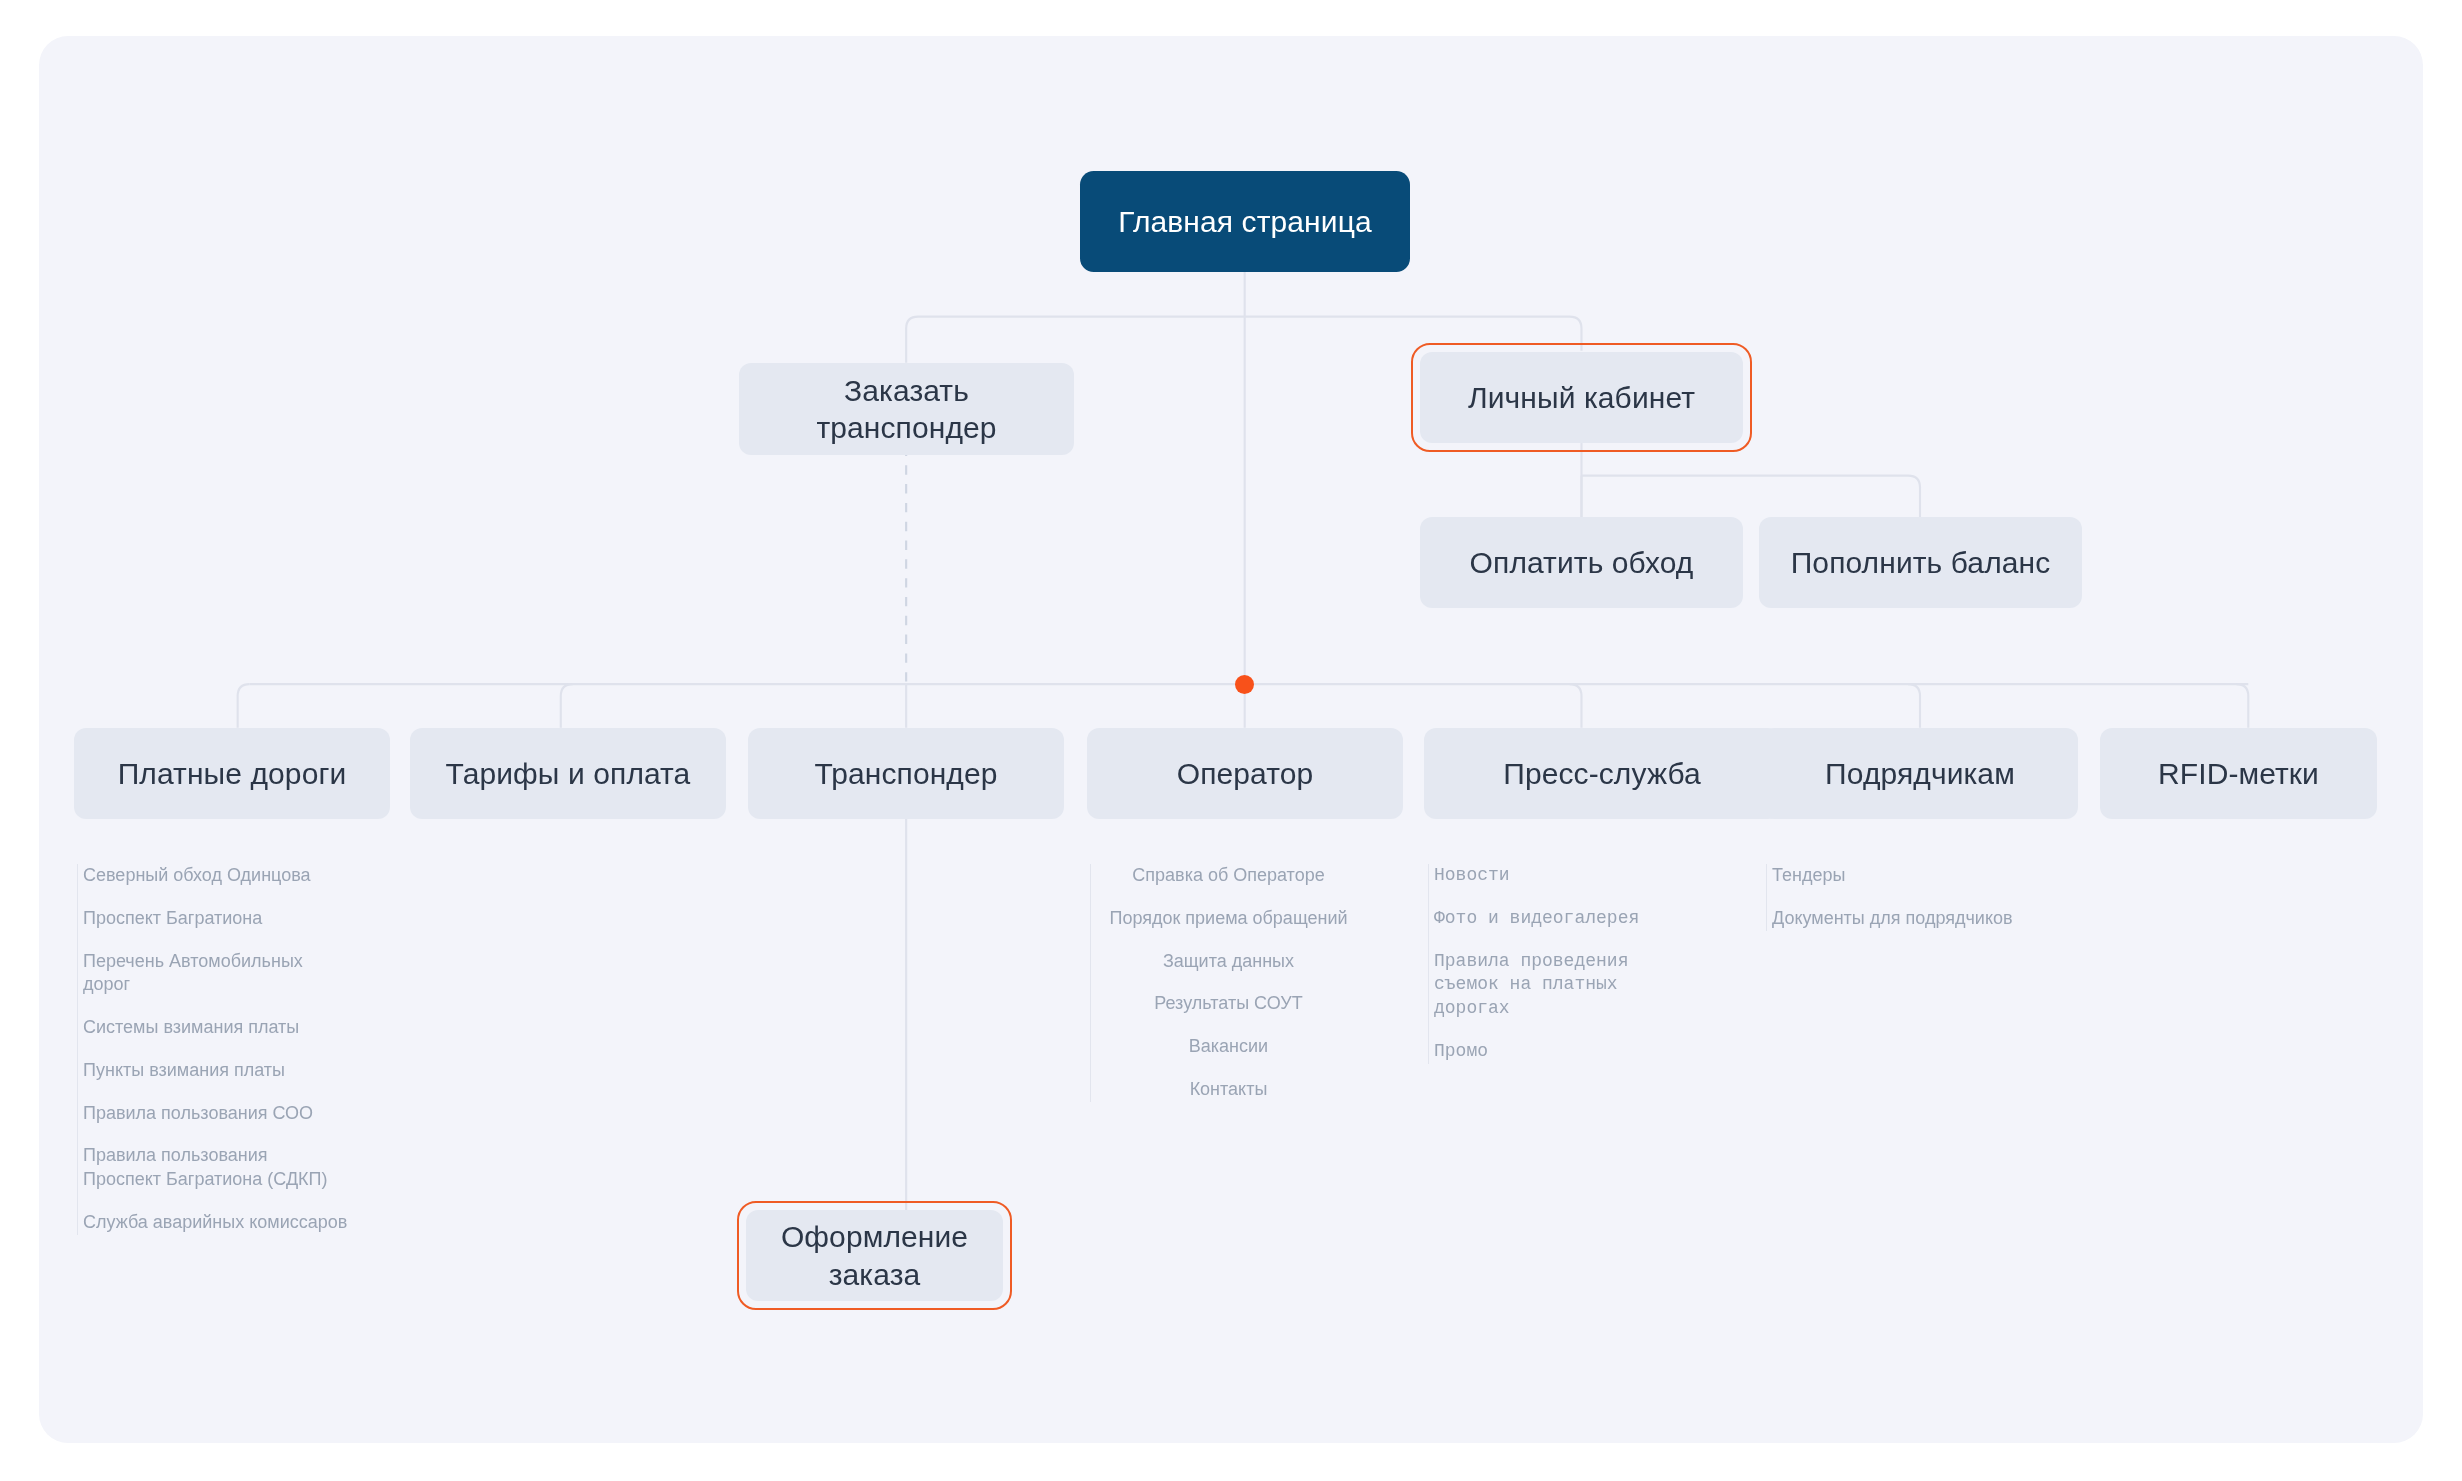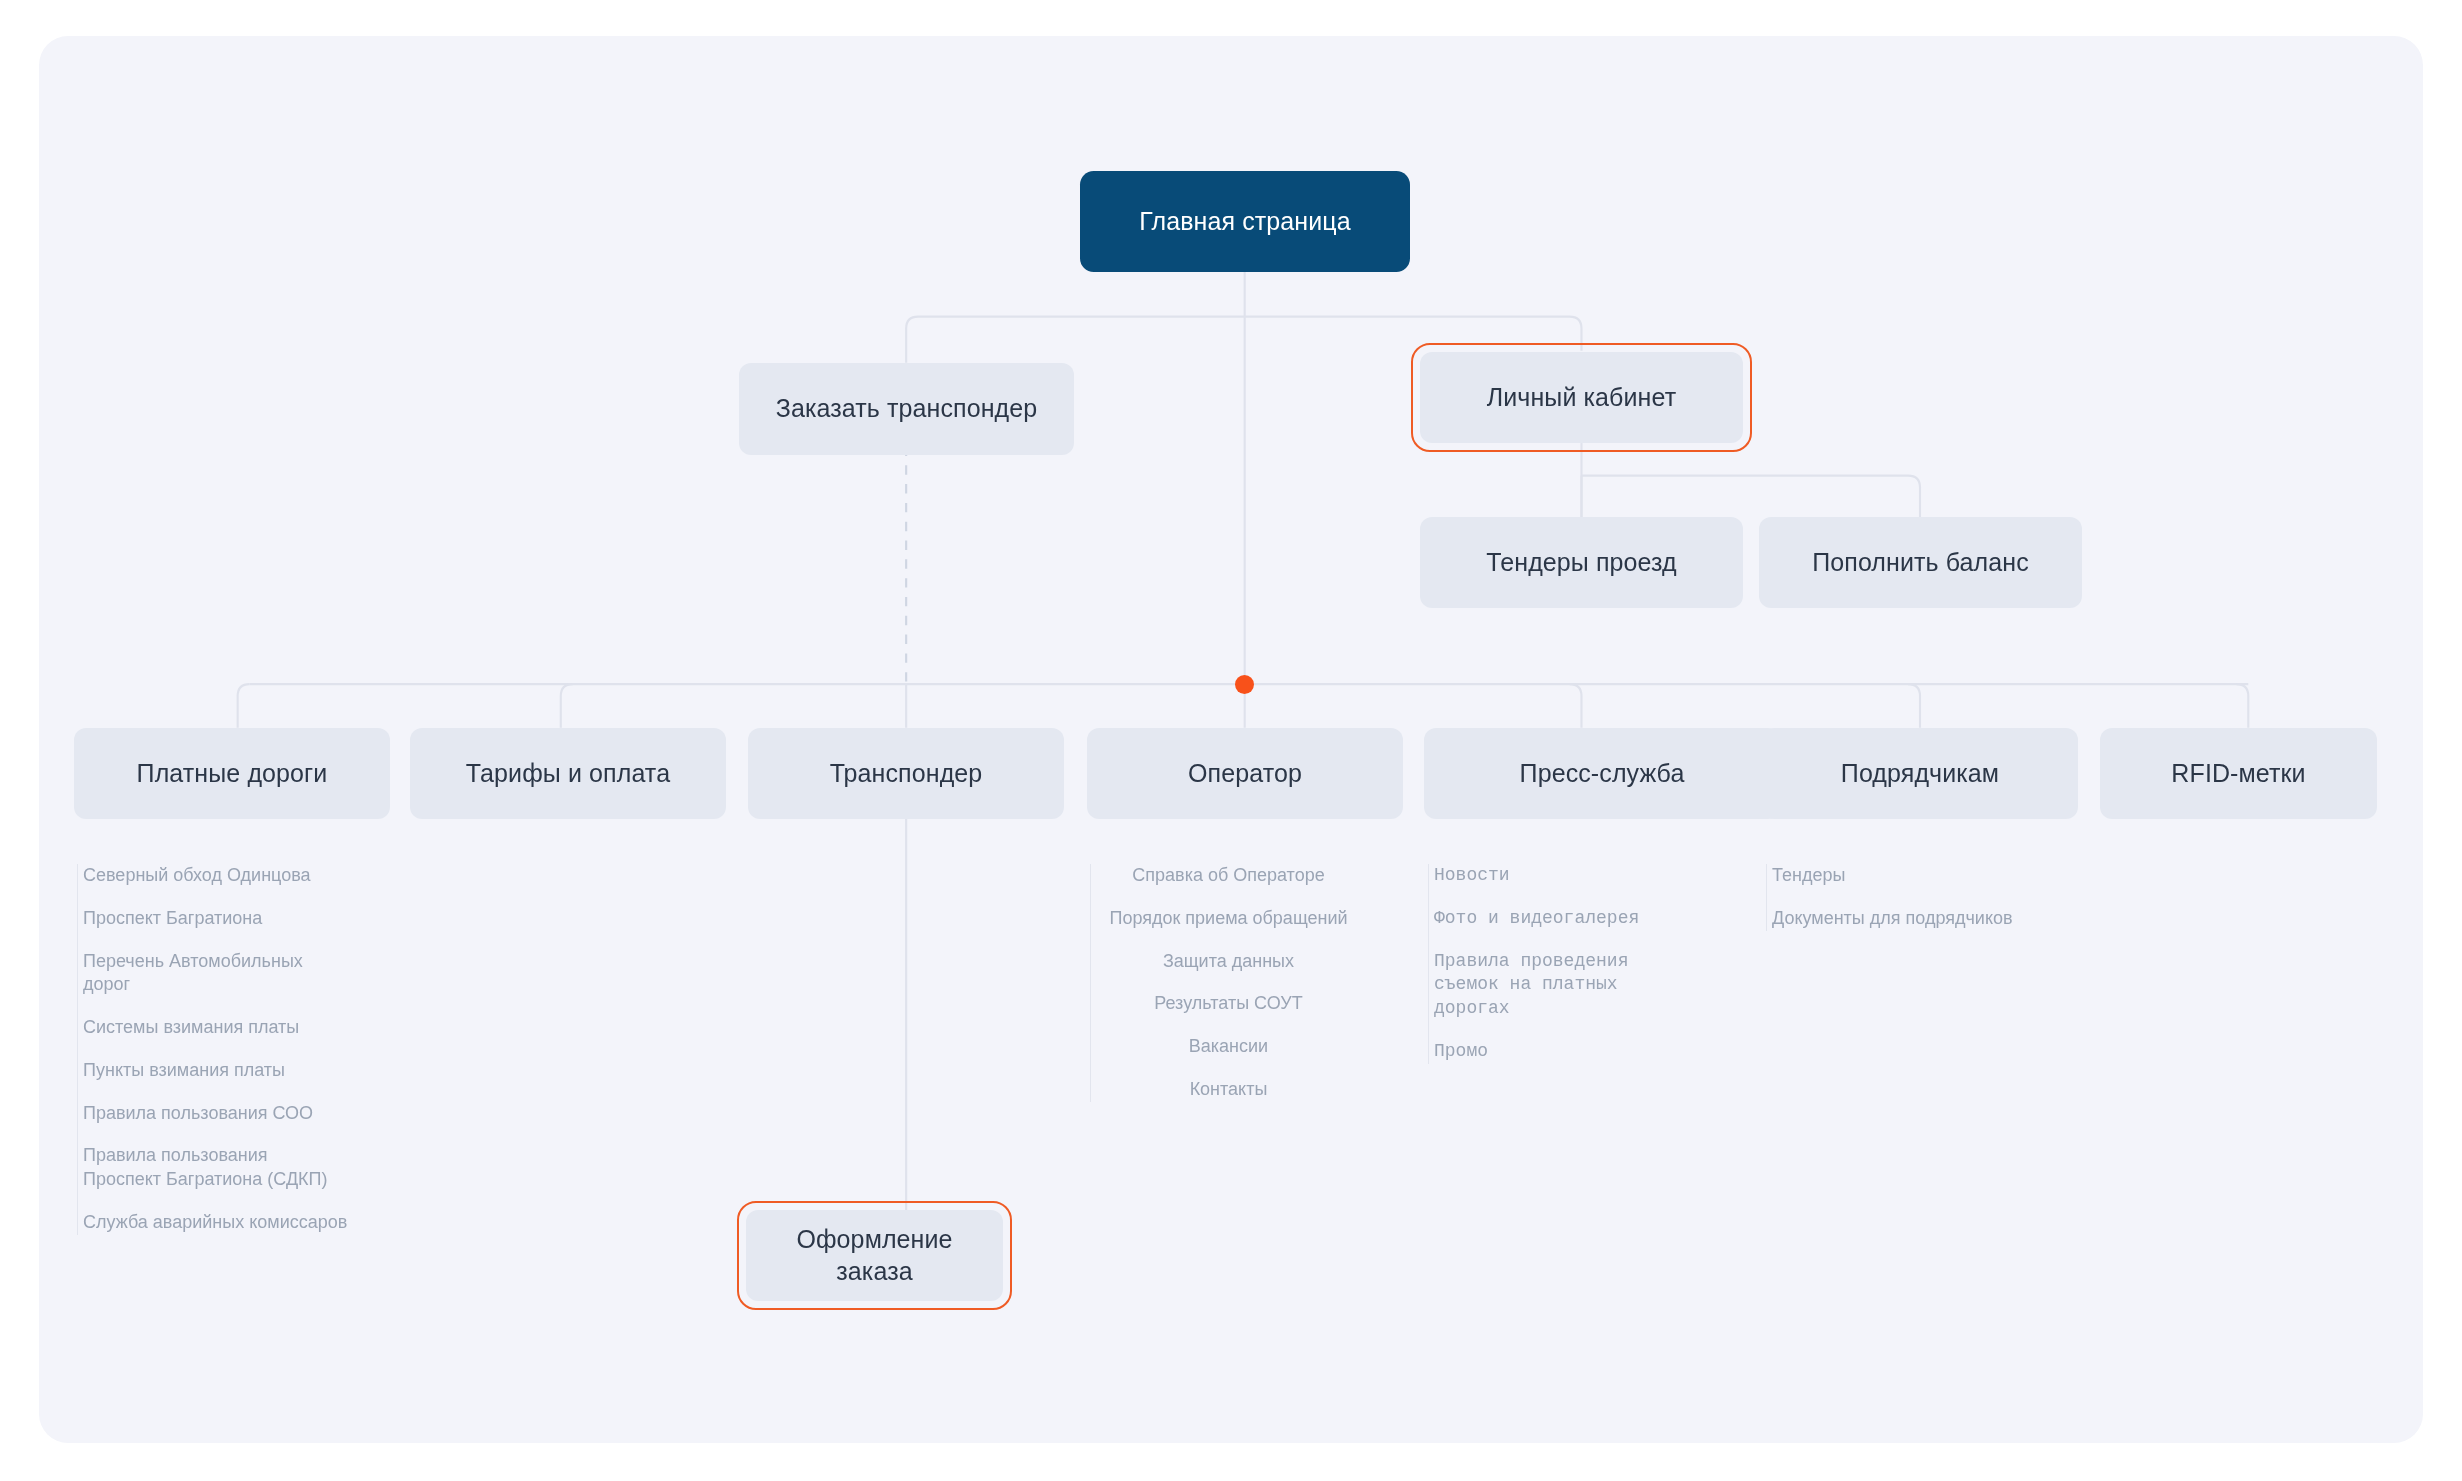--- a/index.html
+++ b/index.html
@@ -25,21 +25,21 @@
   }
   
   .node{
     position:absolute;
     box-sizing:border-box;
     display:flex;align-items:center;justify-content:center;
     text-align:center;
     background:#e4e8f1;
     color:#2b3647;
     border-radius:12px;
-    font-size:25px;
+    font-size:30px;
     line-height:1.25;
     letter-spacing:0.1px;
     padding:0 22px;
   }
   .node.root{
     background:#084b78;
     color:#ffffff;
     border-radius:13.7px;
   }
   
@@ -111,21 +111,21 @@
     <path d="M1060,957 L1060,1415"></path>
   </g>
 </svg>
 
 <div class="node root" style="left:1080px;top:171px;width:330px;height:101px;">Главная страница</div>
 
 <div class="node" style="left:739px;top:363px;width:335px;height:92px;">Заказать транспондер</div>
 
 <div class="node highlight" style="left:1420px;top:352px;width:323px;height:91px;">Личный кабинет</div>
 
-<div class="node" style="left:1420px;top:517px;width:323px;height:91px;">Тендеры проезд</div>
+<div class="node" style="left:1420px;top:517px;width:323px;height:91px;">Оплатить обход</div>
 
 <div class="node" style="left:1759px;top:517px;width:323px;height:91px;">Пополнить баланс</div>
 
 <div class="dot" style="left:1235px;top:675px;"></div>
 
 <div class="node" style="left:74px;top:728px;width:316px;height:91px;">Платные дороги</div>
 <div class="node" style="left:410px;top:728px;width:316px;height:91px;">Тарифы и оплата</div>
 <div class="node" style="left:748px;top:728px;width:316px;height:91px;">Транспондер</div>
 <div class="node" style="left:1087px;top:728px;width:316px;height:91px;">Оператор</div>
 <div class="node" style="left:1424px;top:728px;width:356px;height:91px;">Пресс-служба</div>

